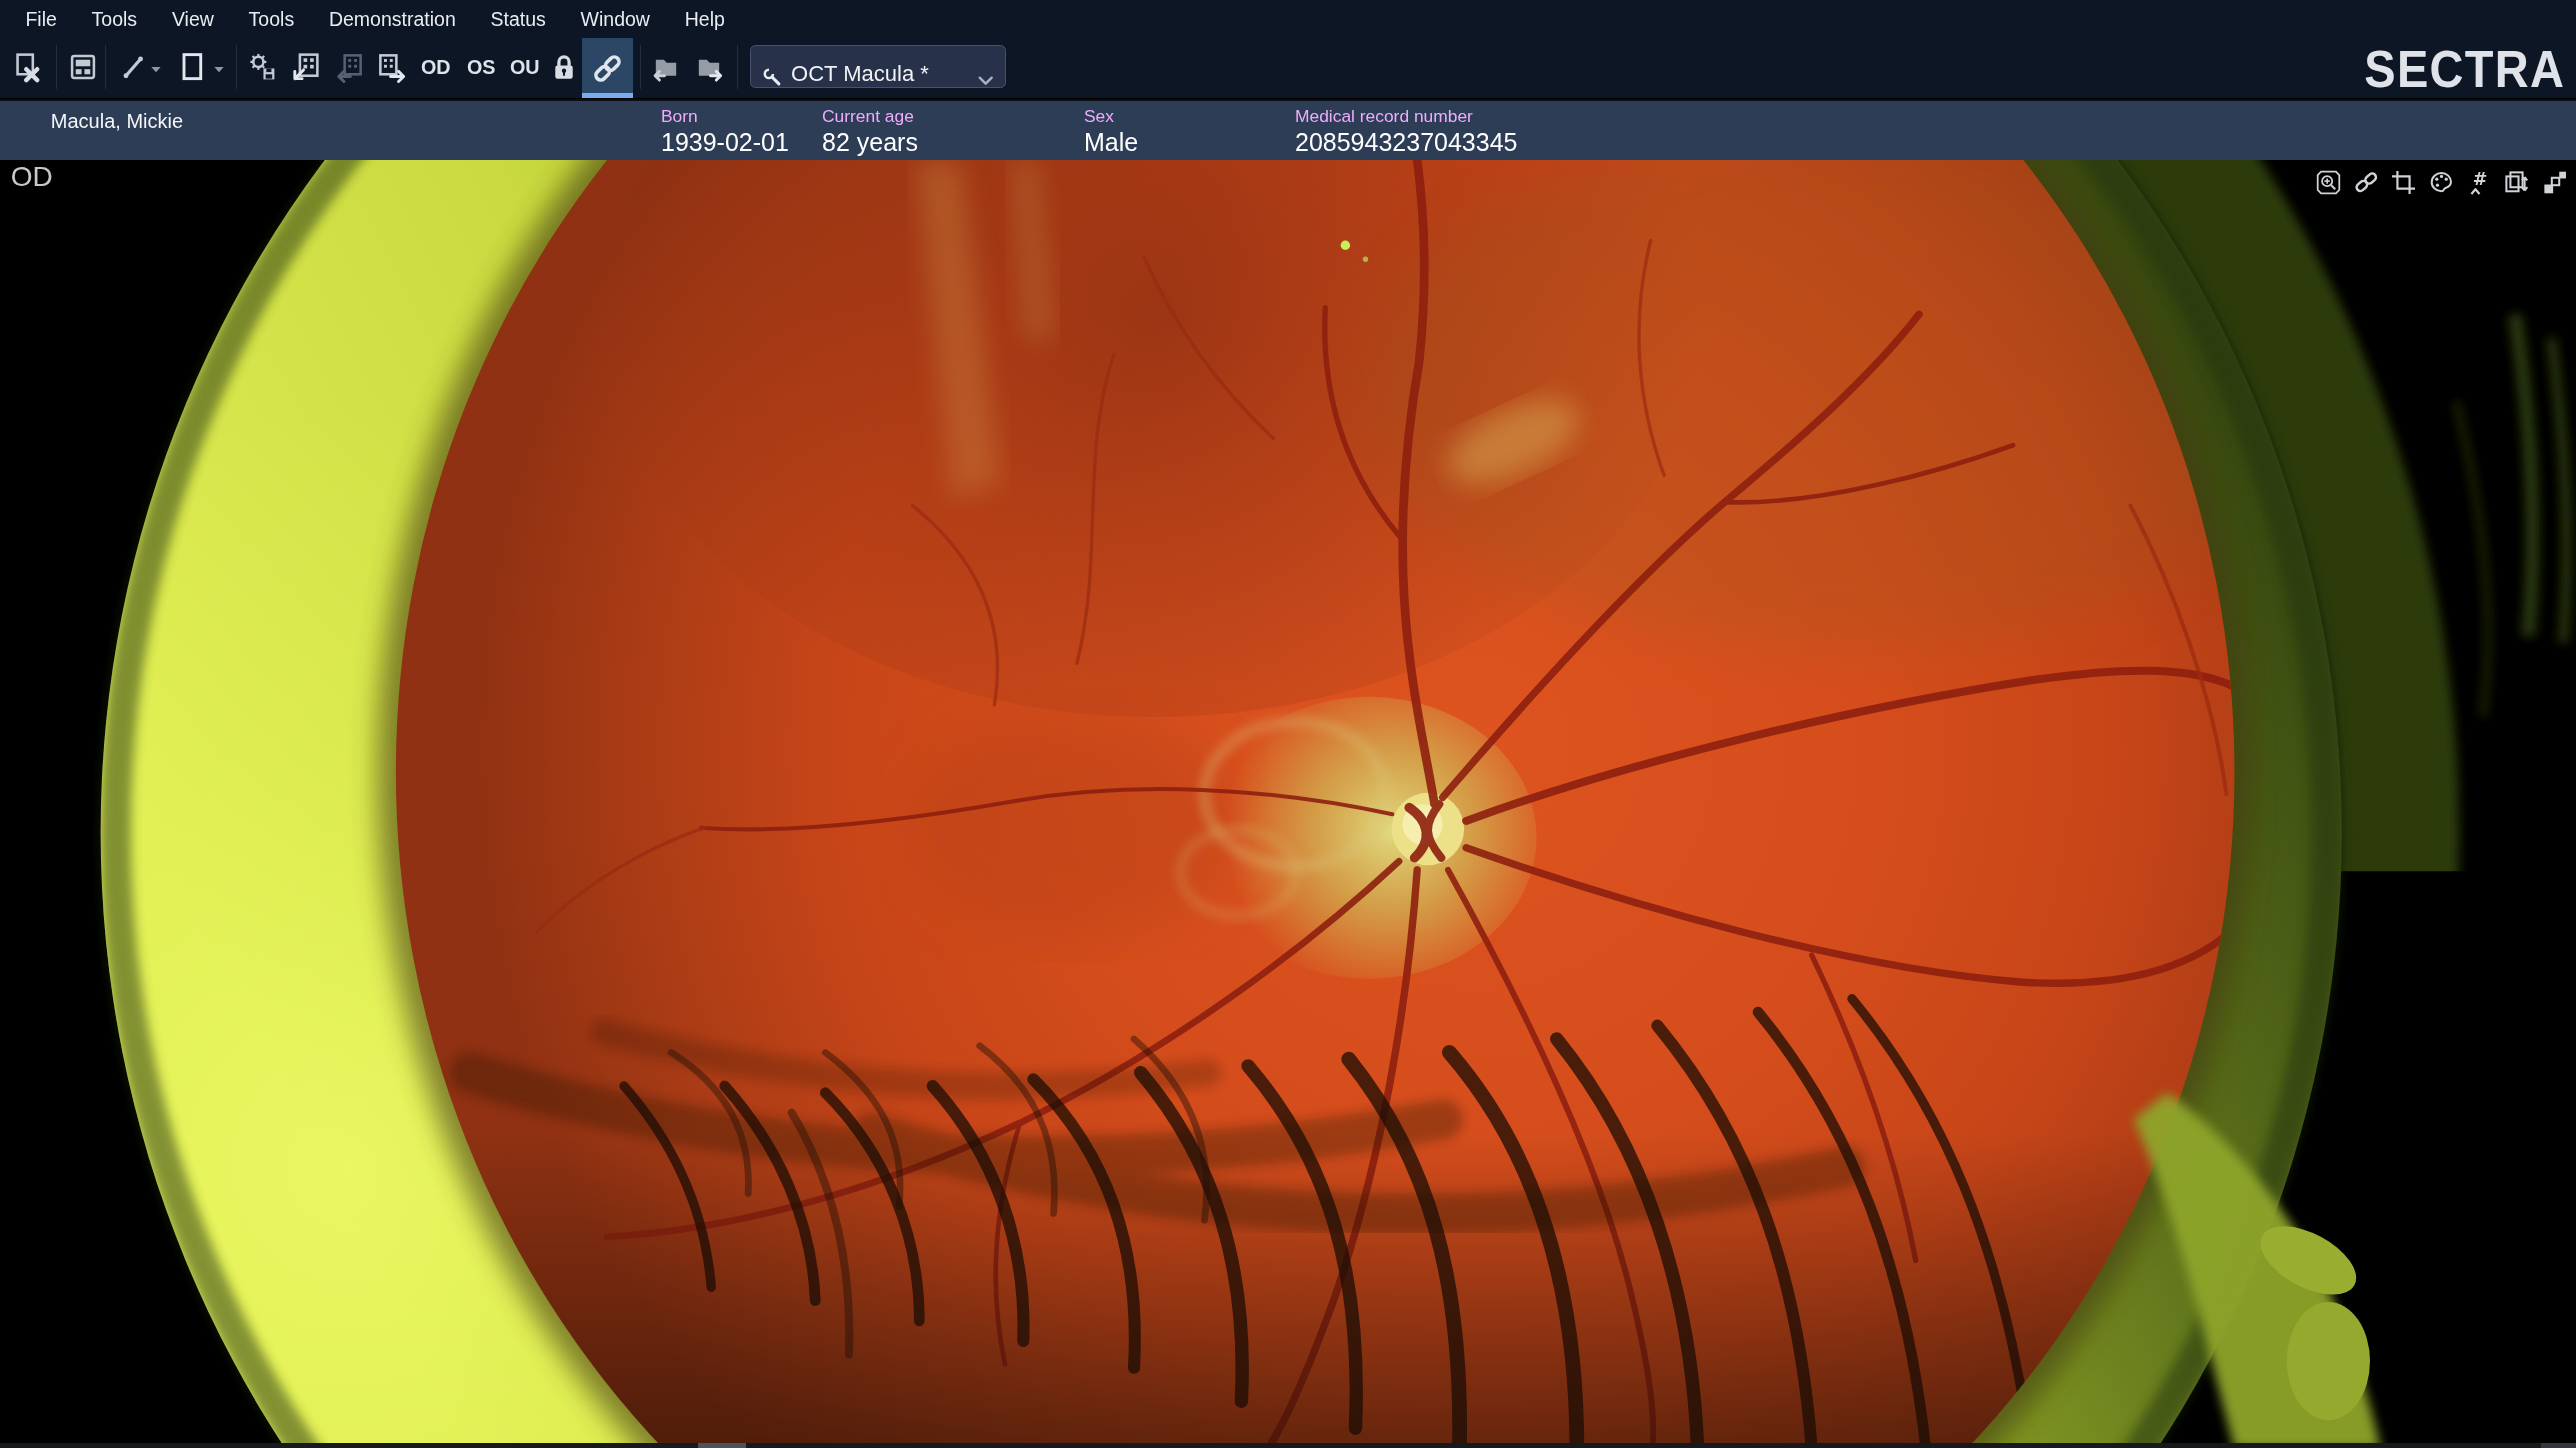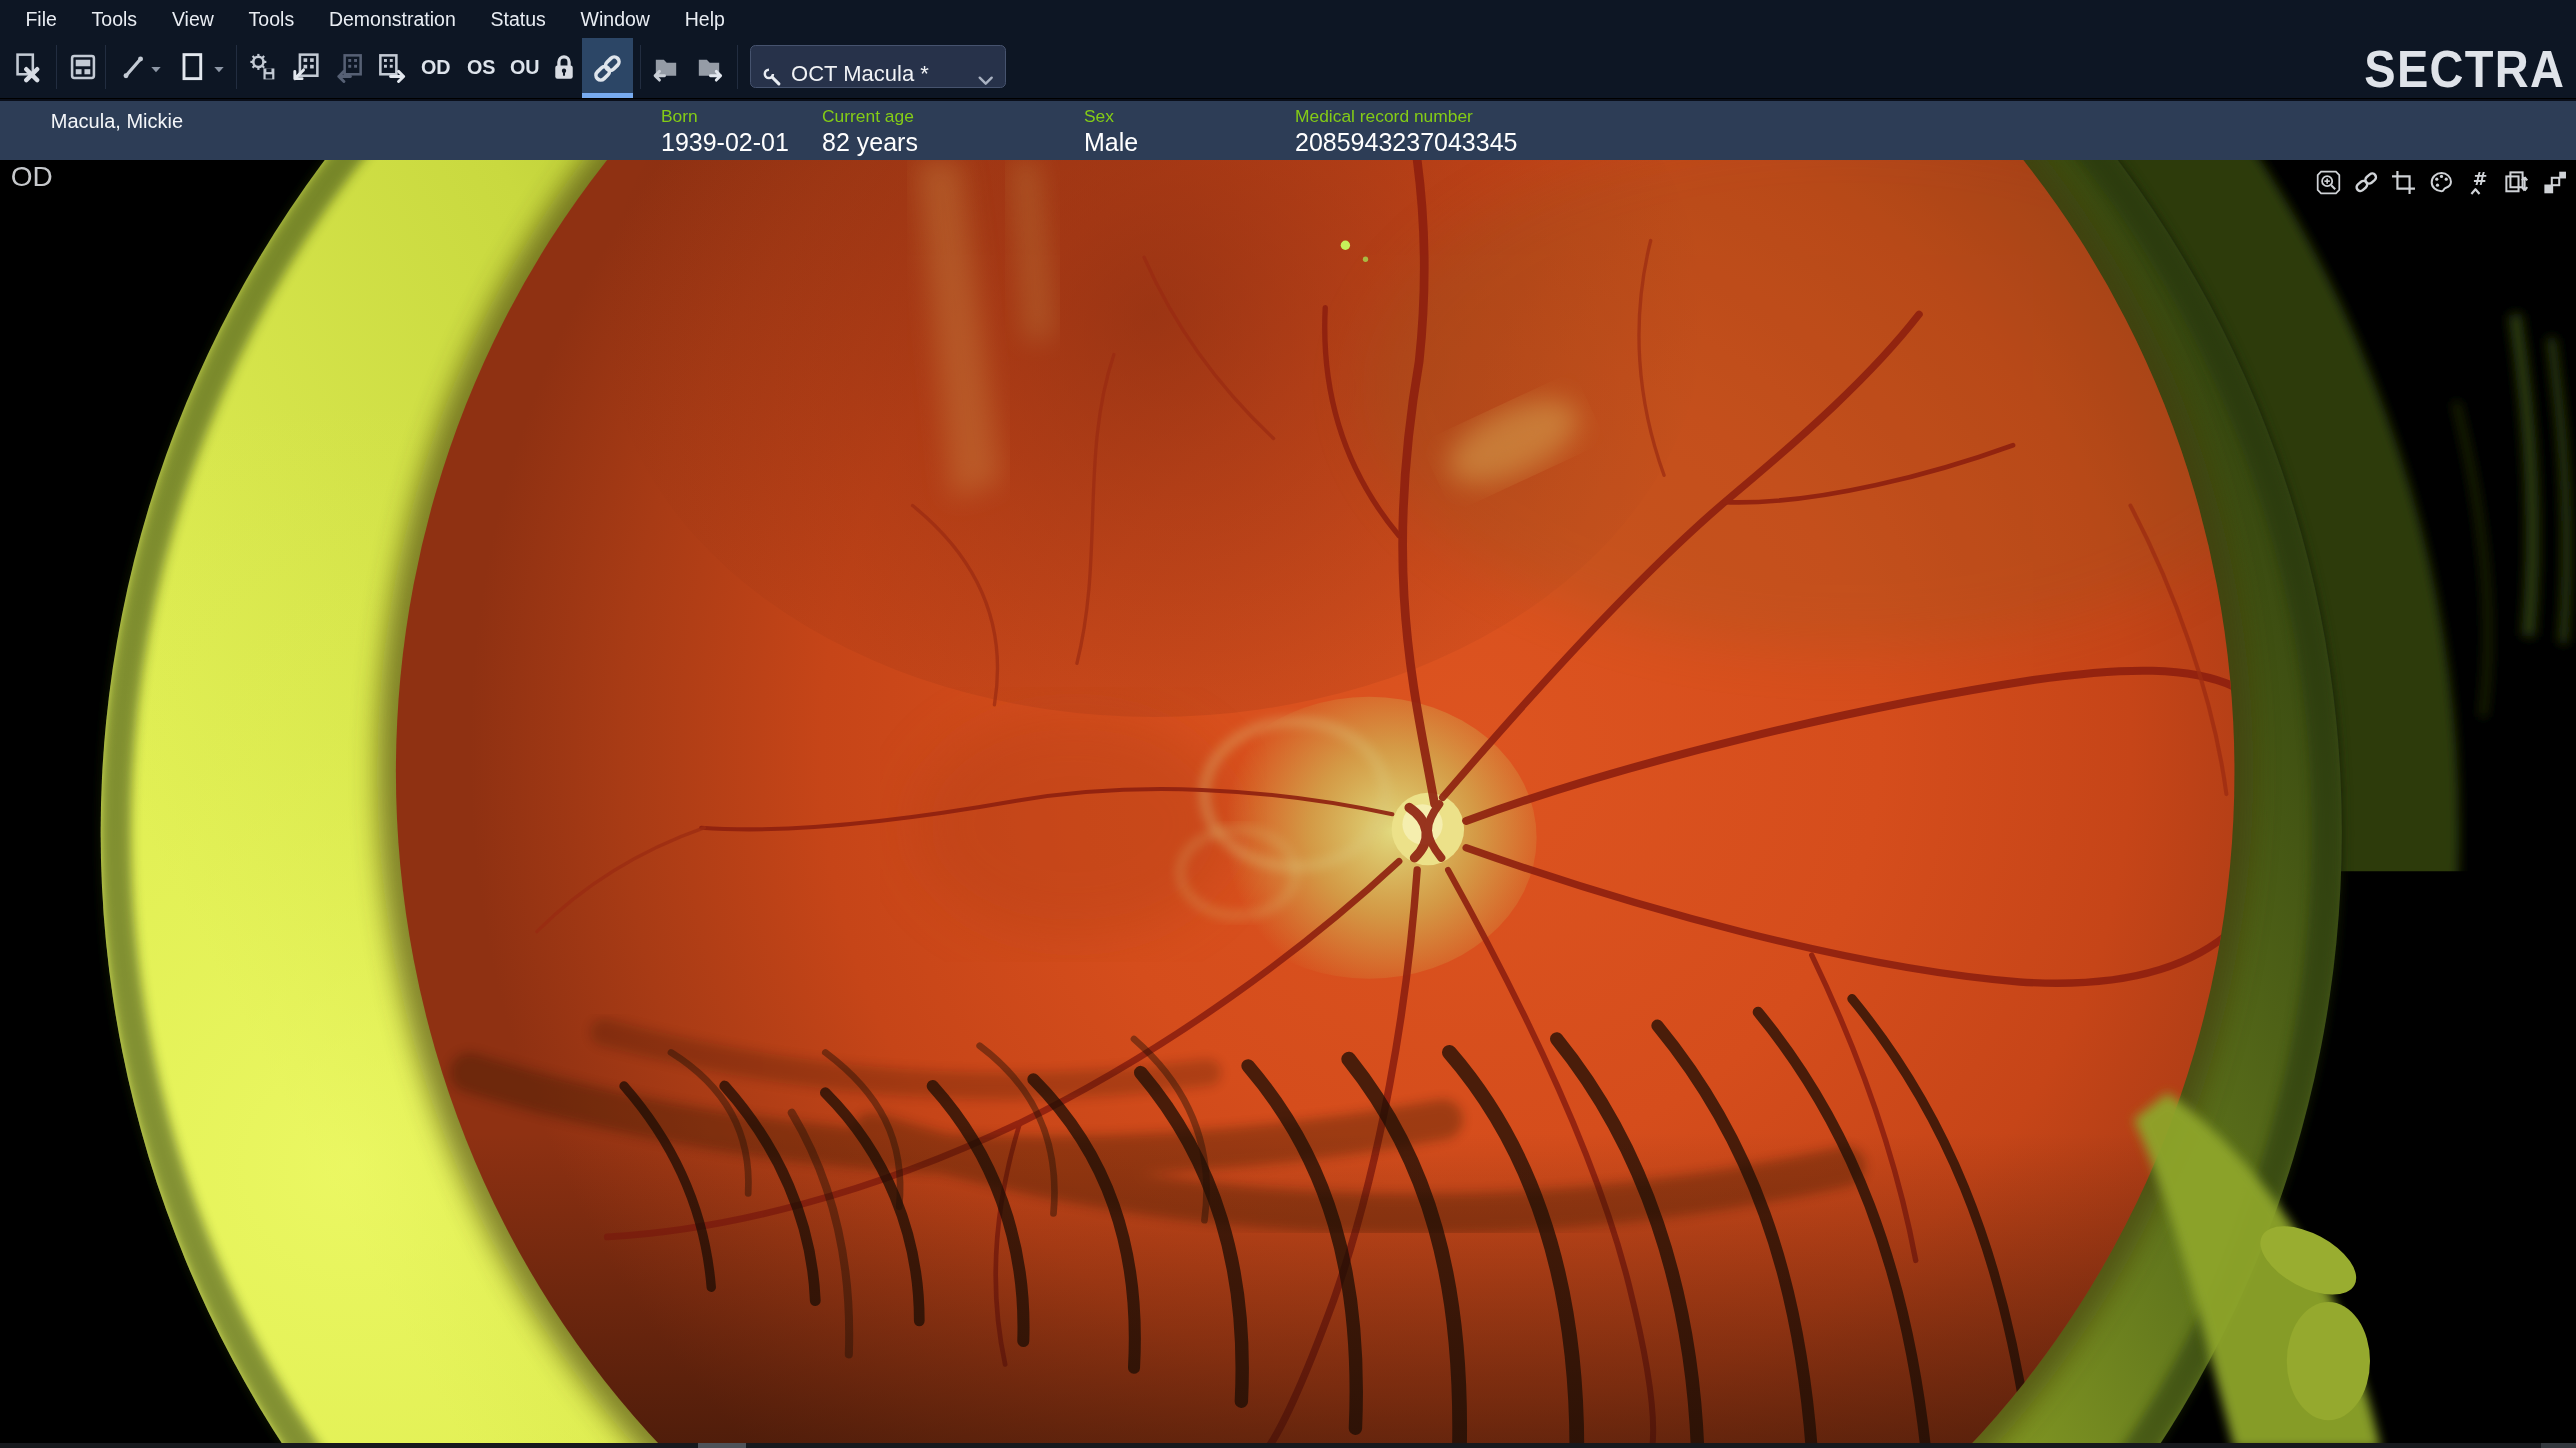--- a/index.html
+++ b/index.html
@@ -27,21 +27,21 @@
   .dropdown-chev{margin-left:auto;}
 
   .logo{position:absolute;top:38px;right:10.7px;font-size:47px;font-weight:800;color:#dfe3e9;
         letter-spacing:1.3px;transform:scaleY(1.12);transform-origin:top right;}
 
   
   .patientbar{position:absolute;left:0;top:99px;width:2576px;height:61px;background:#2d3d56;
               border-top:2px solid #0a0f1a;box-sizing:border-box;}
   .p-name{position:absolute;left:14.8px;top:9.4px;font-size:20px;color:#f4f6f9;margin-left:36px;}
   .p-field{position:absolute;top:4.7px;display:flex;flex-direction:column;row-gap:1.3px;}
-  .p-label{font-size:17.4px;color:#84cc16;}
+  .p-label{font-size:17.4px;color:#f0abfc;}
   .p-value{font-size:25px;color:#ffffff;}
 
   
   .image-area{position:absolute;left:0;top:160px;width:2576px;height:1289px;background:#000;overflow:hidden;}
   .fundus-svg{position:absolute;left:0;top:0;}
   .laterality{position:absolute;left:10.7px;top:1.3px;font-size:28px;color:#c6c8cb;}
   .overlay-icons{position:absolute;right:8px;top:9.4px;display:flex;column-gap:10.7px;align-items:center;}
   .ov-icon{width:27px;height:27px;display:block;}
 
   .bottom-strip{position:absolute;left:0;bottom:0;width:2576px;height:6px;background:#17191d;}

